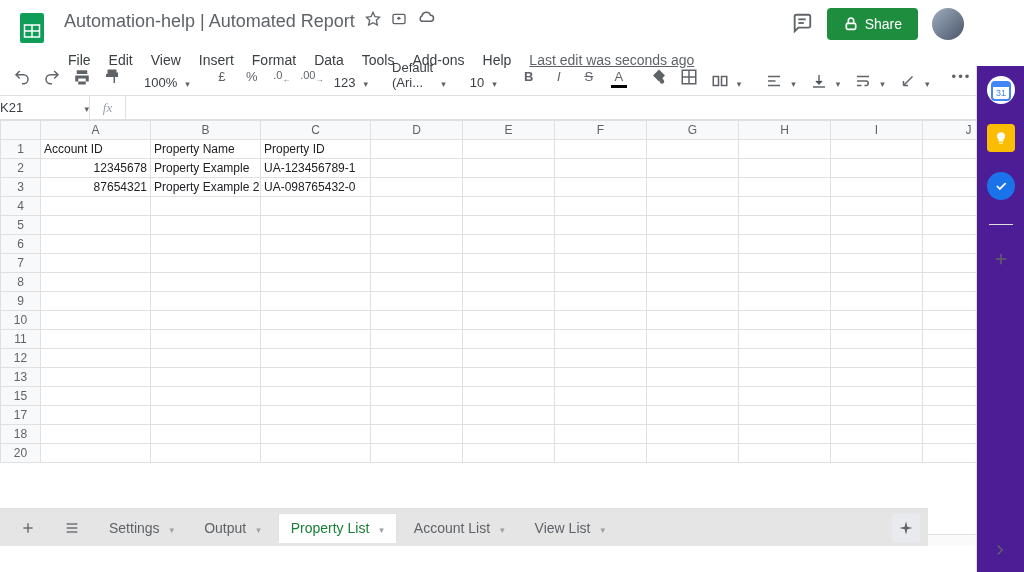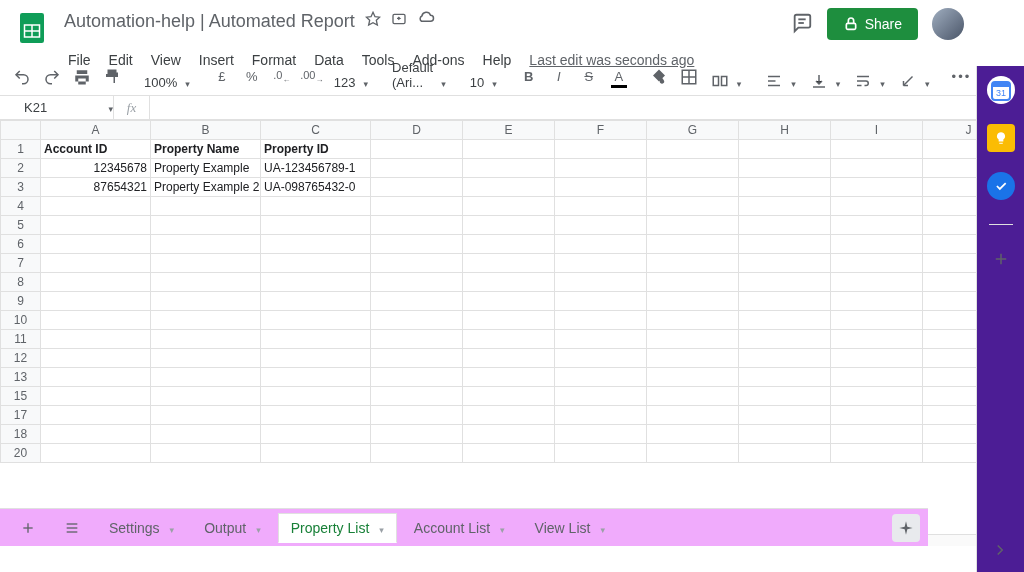--- a/index.html
+++ b/index.html
@@ -82,21 +82,20 @@
     height: 24px;
     border-bottom: 1px solid #e0e0e0;
   }
   .namebox {
     width: 90px; height: 23px;
     border-right: 1px solid #e0e0e0;
     display: flex; align-items: center;
     padding: 0 0;
     font-size: 13px; color: #3c4043;
     justify-content: space-between;
-    margin-left: 24px;
   }
   .namebox .caret::after { content: "▾"; font-size: 9px; color: #5f6368; }
   .fx-cell {
     width: 36px; text-align: center; border-right: 1px solid #e0e0e0;
     font-style: italic; color: #9aa0a6; font-family: serif; height: 23px;
     display: flex; align-items: center; justify-content: center;
   }
   .formula-input {
     flex: 1; height: 23px; border: none; outline: none; padding: 0 6px; font-size: 13px;
   }
@@ -129,21 +128,21 @@
     font-weight: normal;
     text-align: center;
     position: sticky;
   }
   th.corner { width: 40px; background: #f8f9fa; }
   th.colh { width: 92px; }
   th.colh.wide { width: 110px; }
   th.rowh { width: 40px; text-align: center; background: #f8f9fa; }
   td { color: #202124; text-align: left; }
   td.num { text-align: right; }
-  .bold { font-weight: bold; }
+  .bold { font-weight: normal; }
   
   .hscroll {
     height: 12px;
     border-top: 1px solid #e0e0e0;
     background: #fafafa;
     position: relative;
   }
   .hscroll .thumb {
     position: absolute; left: 40px; top: 2px; width: 330px; height: 8px;
     background: #dadce0; border-radius: 4px;
@@ -169,21 +168,21 @@
     cursor: pointer; color: #5f6368;
   }
   
   .sheet-tabs {
     position: absolute;
     left: 0; bottom: 0;
     right: 48px;
     height: 38px;
     border-top: 1px solid #e0e0e0;
     display: flex; align-items: center;
-    background: #f0abfc;
+    background: #e5e5e5;
     padding: 0 8px;
     gap: 4px;
   }
   .tab-btn {
     height: 30px; min-width: 30px;
     display: flex; align-items: center; justify-content: center;
     padding: 0 12px;
     color: #5f6368; font-size: 14px;
     cursor: pointer; border-radius: 0;
     gap: 6px;

